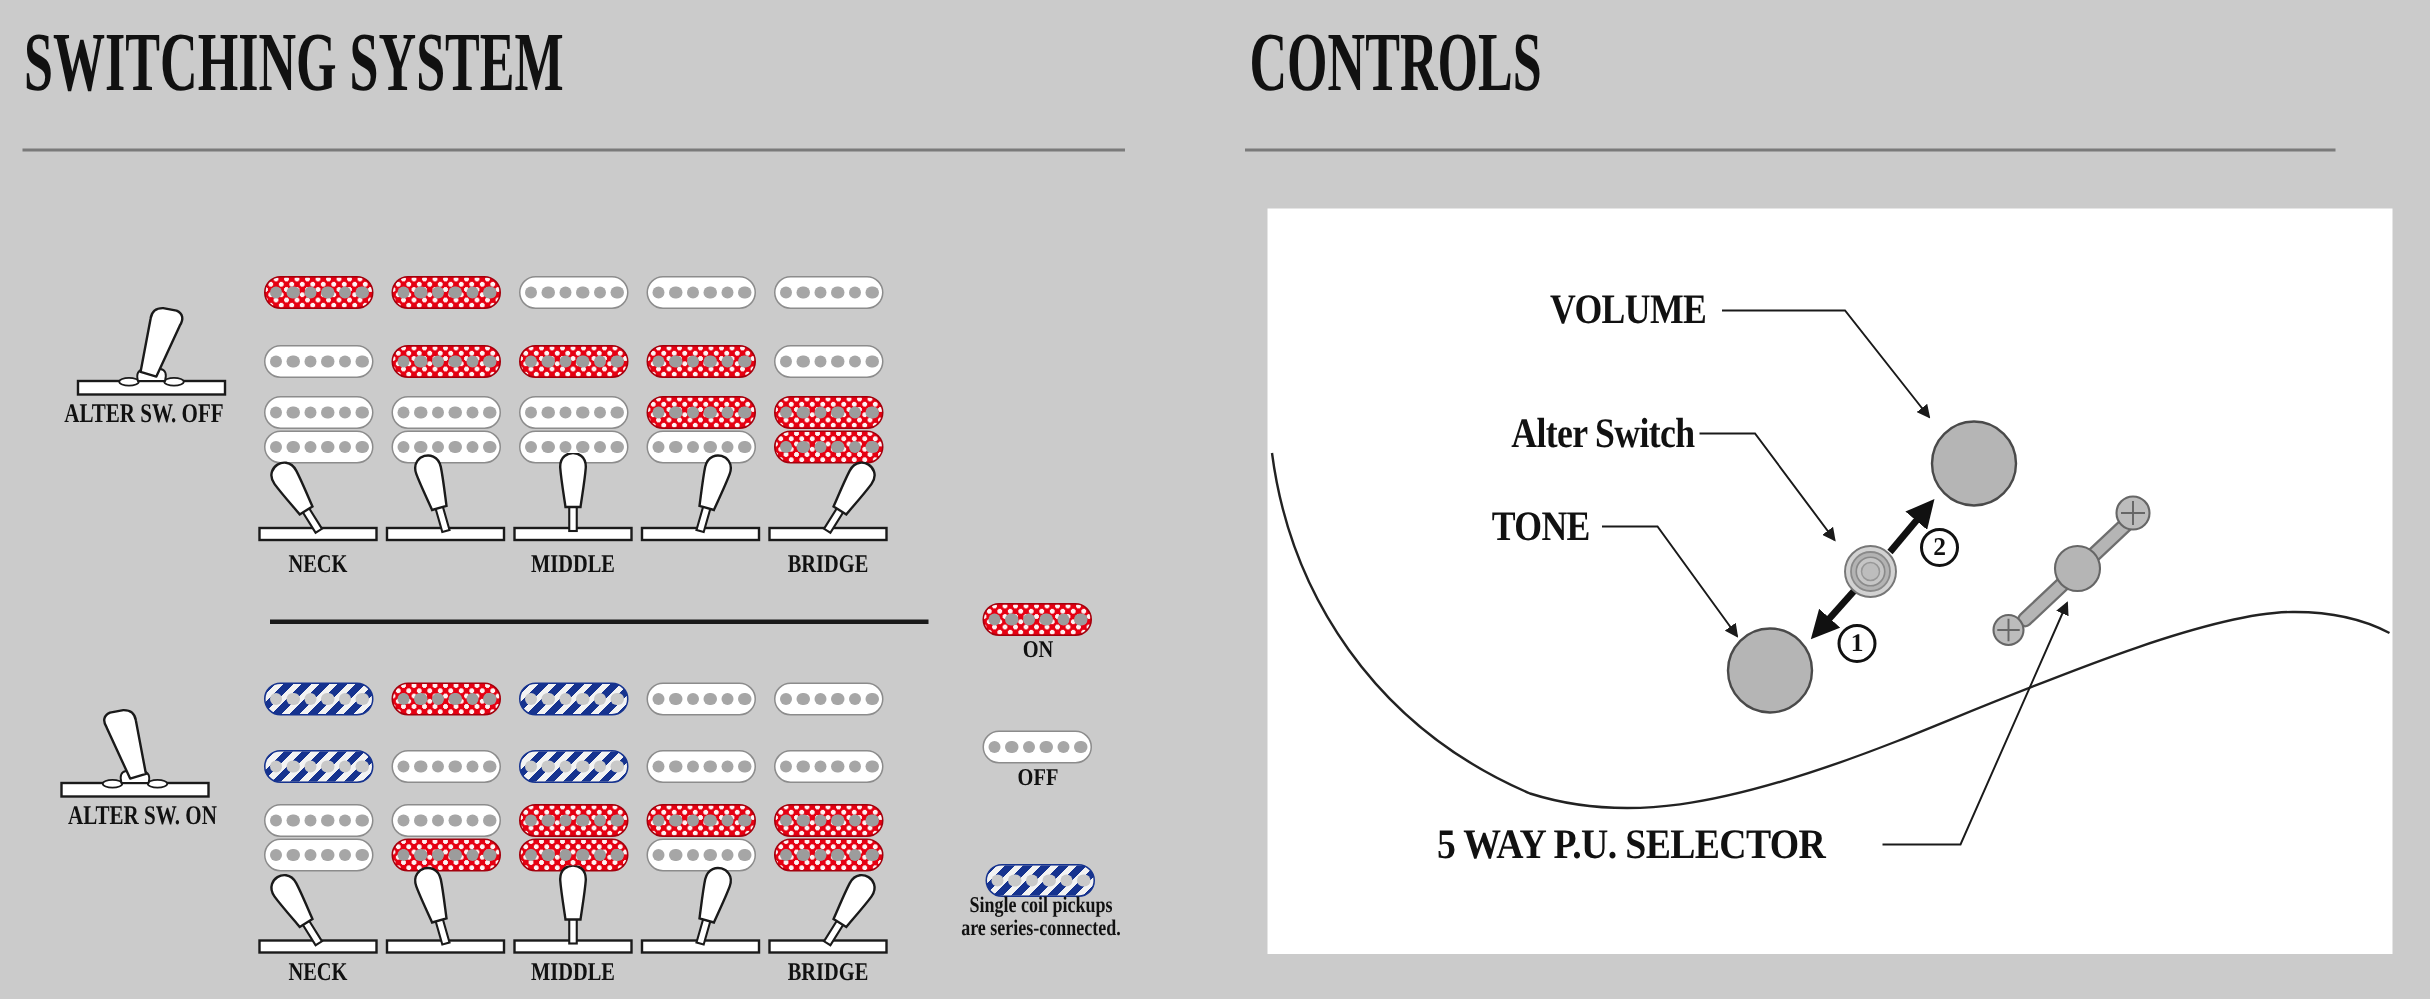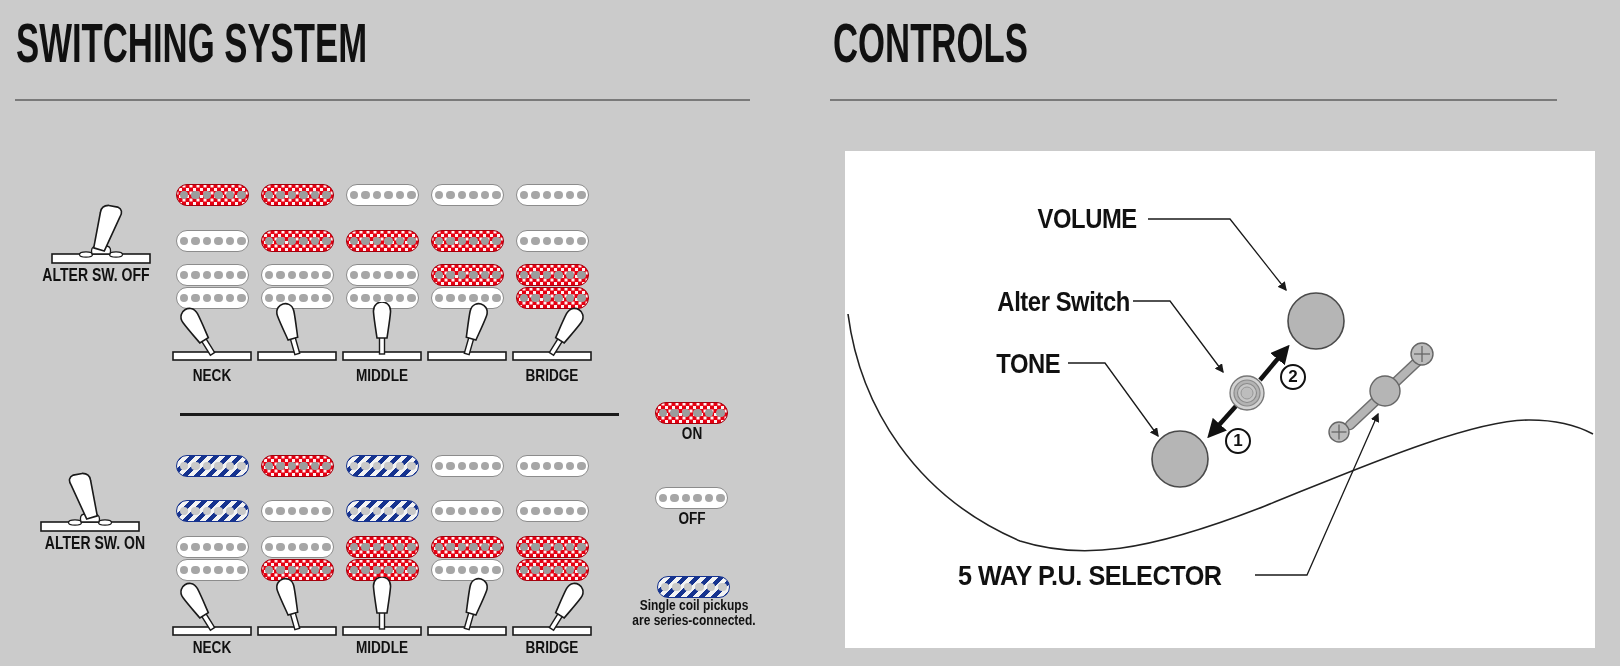--- a/index.html
+++ b/index.html
@@ -1,17 +1,17 @@
 <!DOCTYPE html>
 <html><head>
 <meta charset="utf-8">
 <style>
   html,body{margin:0;padding:0;background:#cbcbcb;}
   .page{position:relative;width:1620px;height:666px;background:#cbcbcb;
-        font-family:Liberation Sans, sans-serif;color:#111;overflow:hidden;}
+        font-family:Liberation Serif, serif;color:#111;overflow:hidden;}
 
   .section-title{position:absolute;top:10px;font-size:56px;font-weight:700;
         transform:scaleX(.62);transform-origin:0 0;white-space:nowrap;letter-spacing:0;}
   .rule{position:absolute;top:99px;height:2px;background:#7a7a7a;}
 
   
   .pickup{position:absolute;width:73px;height:22px;border-radius:11px;border:1.5px solid #8c8c8c;
         box-sizing:border-box;background:#fff;display:flex;align-items:center;justify-content:center;gap:3px;}
   .pole{width:8.5px;height:8.5px;border-radius:50%;background:#a6a6a6;flex:none;}
   .pickup.on{background-color:#e60012;border-color:#a3000d;
@@ -31,21 +31,21 @@
         transform:translateX(-50%) scaleX(.8);}
   .alter-label{position:absolute;font-size:18px;font-weight:700;white-space:nowrap;
         transform:translateX(-50%) scaleX(.78);}
   .legend-label{position:absolute;font-size:16px;font-weight:700;white-space:nowrap;
         transform:translateX(-50%) scaleX(.85);}
   .note{position:absolute;font-size:15px;font-weight:700;text-align:center;line-height:1.0;
         white-space:nowrap;transform:translateX(-50%) scaleX(.8);}
   .grid-divider{position:absolute;left:180px;top:413px;width:439px;height:3px;background:#1a1a1a;}
 
   
-  .panel{position:absolute;left:845px;top:151px;width:750px;height:497px;background:#fff;}
+  .panel{position:absolute;left:845px;top:139px;width:750px;height:497px;background:#fff;}
   .panel-svg{position:absolute;left:0;top:0;}
   .ctl-label{position:absolute;font-size:28px;font-weight:700;white-space:nowrap;letter-spacing:-.5px;}
   .ctl-right{transform:scaleX(.85);transform-origin:100% 50%;}
   .ctl-left{transform:scaleX(.9);transform-origin:0 50%;}
   .step{position:absolute;width:26px;height:26px;box-sizing:border-box;border:2px solid #111;
         border-radius:50%;background:#fff;font-size:17px;font-weight:700;
         display:flex;align-items:center;justify-content:center;}
 </style>
 </head>
 <body>

